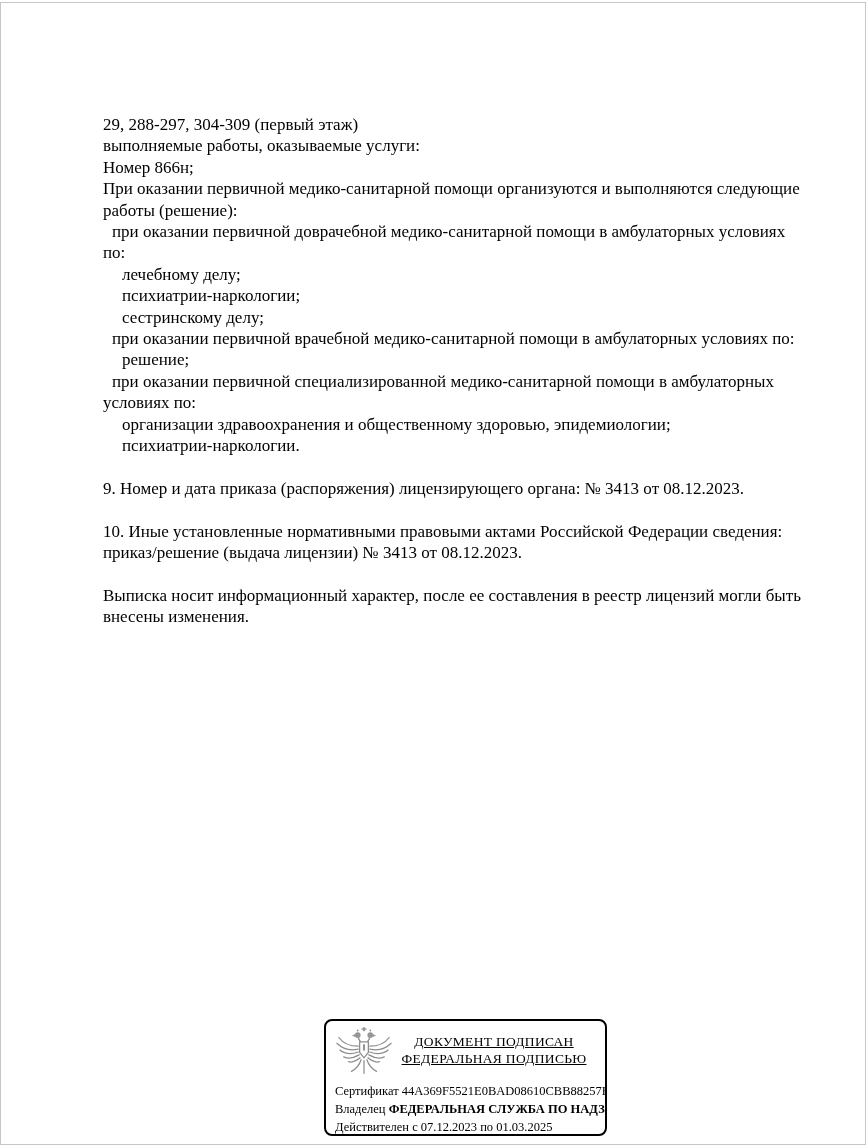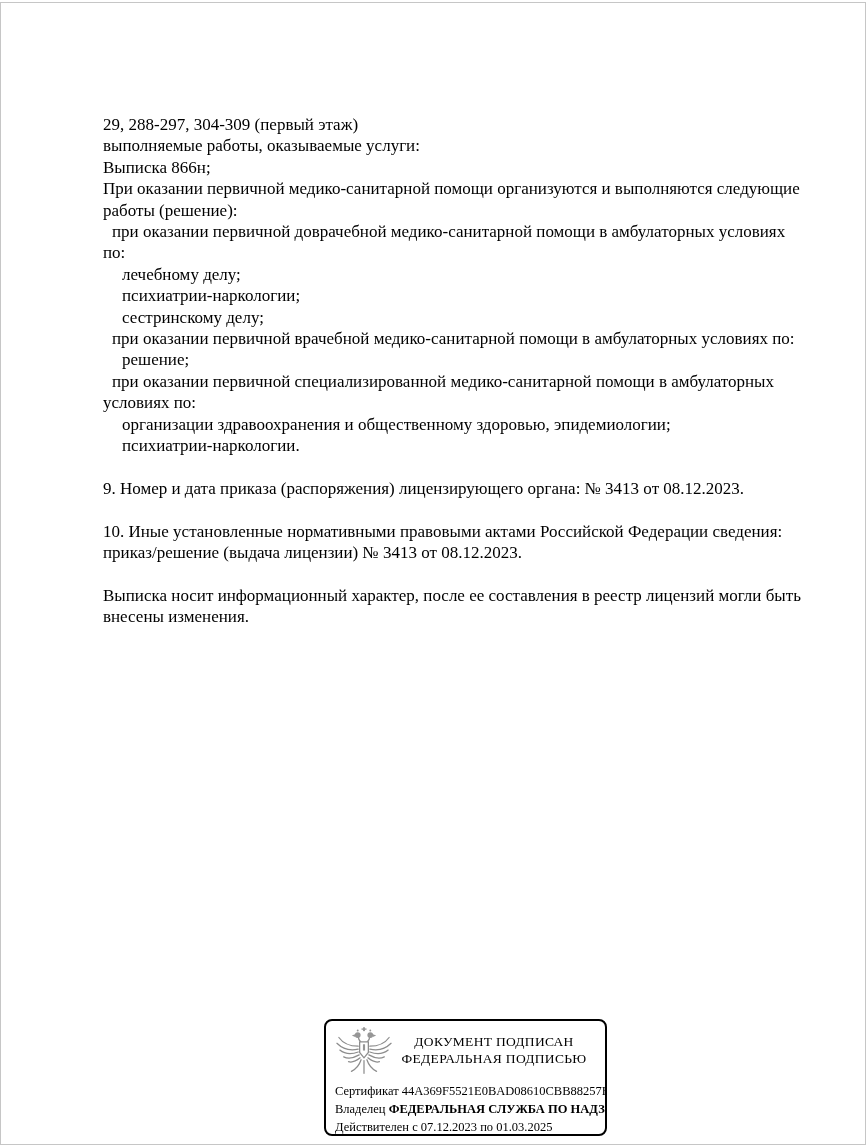--- a/index.html
+++ b/index.html
@@ -73,20 +73,21 @@
   }
   .stamp-title {
     flex: 1 1 auto;
     text-align: center;
     font-size: 13.5px;
     line-height: 17px;
     letter-spacing: 0.3px;
     padding-top: 7px;
     padding-right: 10px;
     white-space: nowrap;
+    text-decoration: underline;
   }
   .stamp-info {
     margin-top: 4px;
     font-size: 12.5px;
     line-height: 18px;
   }
   .stamp-line {
     white-space: nowrap;
   }
   .stamp-line .owner-name {
@@ -95,21 +96,21 @@
 </style>
 </head>
 <body>
 
 <div class="page">
   <div class="page-frame"></div>
 
   <div class="doc-text">
       <div class="line indent-0">29, 288-297, 304-309 (первый этаж)</div>
       <div class="line indent-0">выполняемые работы, оказываемые услуги:</div>
-      <div class="line indent-0">Выписка 866н;</div>
+      <div class="line indent-0">Номер 866н;</div>
       <div class="line indent-0">При оказании первичной медико-санитарной помощи организуются и выполняются следующие</div>
       <div class="line indent-0">работы (решение):</div>
       <div class="line indent-1">при оказании первичной доврачебной медико-санитарной помощи в амбулаторных условиях</div>
       <div class="line indent-0">по:</div>
       <div class="line indent-2">лечебному делу;</div>
       <div class="line indent-2">психиатрии-наркологии;</div>
       <div class="line indent-2">сестринскому делу;</div>
       <div class="line indent-1">при оказании первичной врачебной медико-санитарной помощи в амбулаторных условиях по:</div>
       <div class="line indent-2">решение;</div>
       <div class="line indent-1">при оказании первичной специализированной медико-санитарной помощи в амбулаторных</div>

